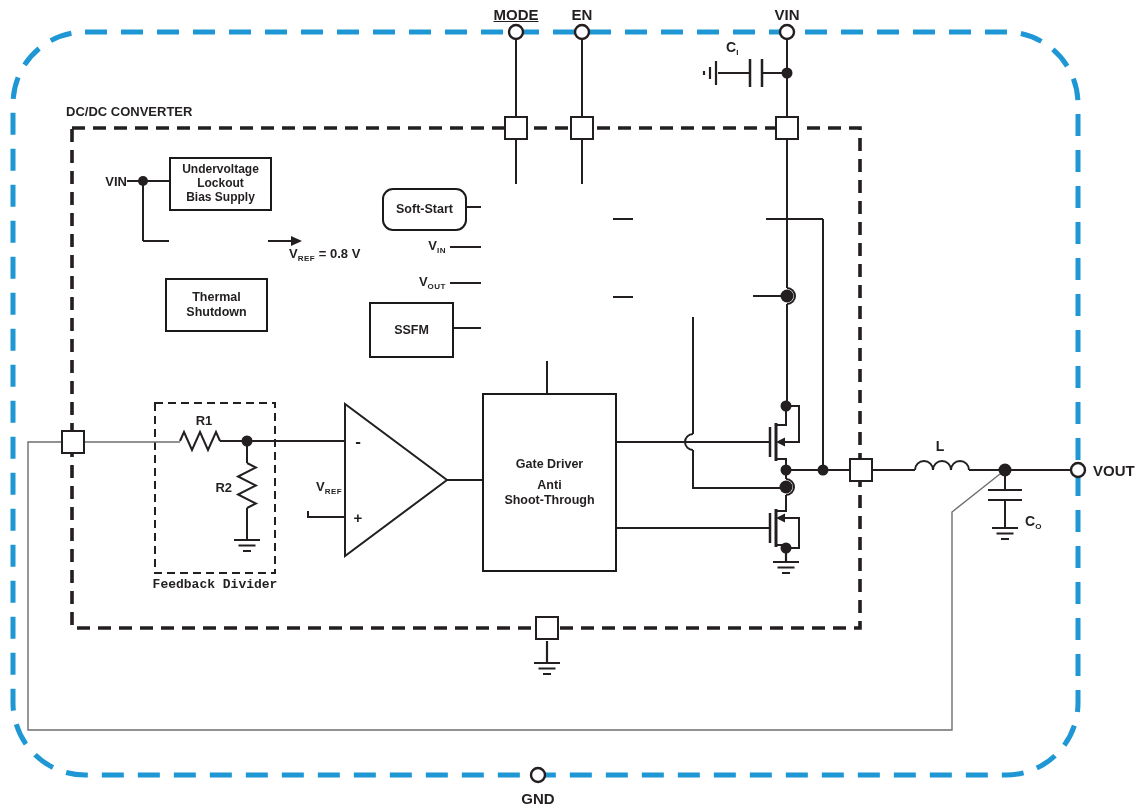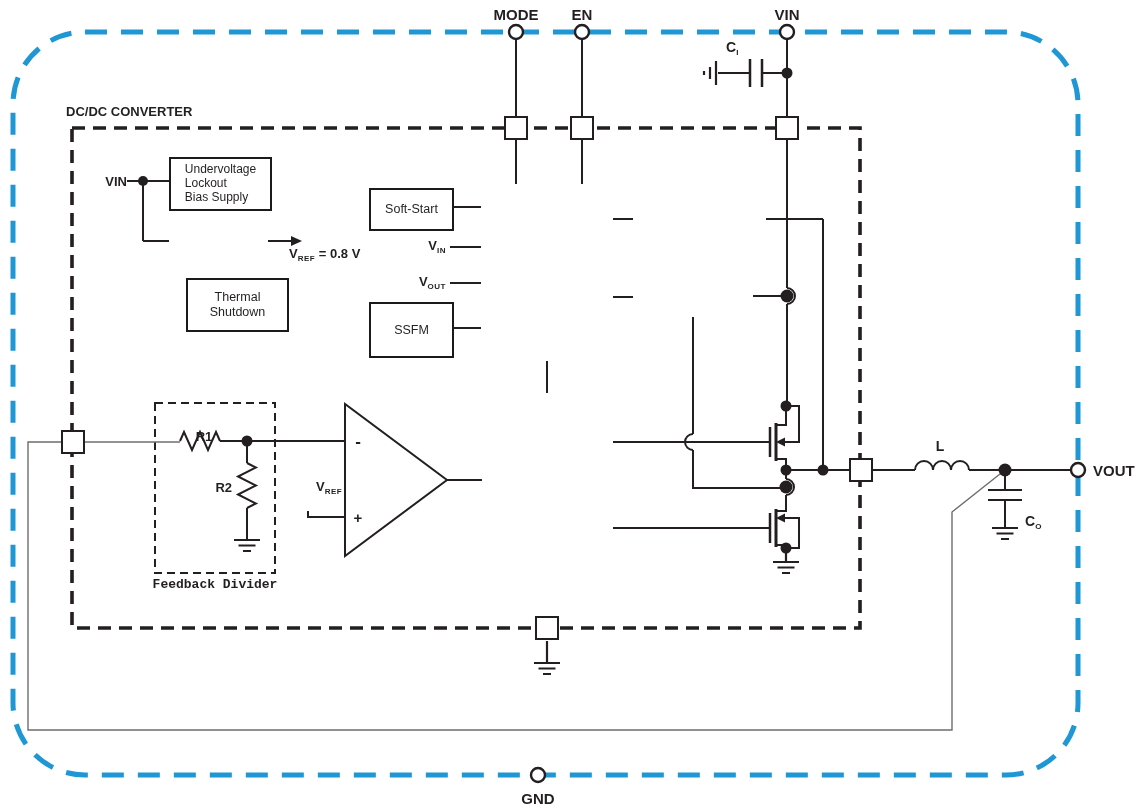--- a/index.html
+++ b/index.html
@@ -1,21 +1,21 @@
 <!DOCTYPE html>
 <html><head>
 <meta charset="utf-8">
 <style>
   html,body{margin:0;padding:0;background:#ffffff;}
   #stage{position:relative;width:1142px;height:811px;background:#ffffff;overflow:hidden;
          font-family:"Liberation Sans","DejaVu Sans",sans-serif;color:#231f20;}
   #wires{position:absolute;left:0;top:0;z-index:1;}
   .blk{position:absolute;z-index:2;background:#ffffff;border:2px solid #1a1a1a;
        display:flex;flex-direction:column;align-items:center;justify-content:center;
-       font-weight:normal;font-size:12.5px;line-height:1.2;text-align:left;color:#231f20;}
+       font-weight:bold;font-size:12.5px;line-height:1.2;text-align:center;color:#231f20;}
   .lbl{position:absolute;z-index:3;font-weight:bold;color:#231f20;white-space:nowrap;}
   .lbl.center{transform:translateX(-50%);}
   .lbl.right{transform:translateX(-100%);}
   sub{font-size:8px;font-weight:bold;vertical-align:-3px;letter-spacing:0.5px;}
   .pin-label{font-size:15px;}
   .small-label{font-size:13px;}
 </style>
 </head>
 <body>
 
@@ -148,56 +148,61 @@
 
   <div class="blk" style="left:169px;top:157px;width:99px;height:50px;">
     <div style="font-size:12px;line-height:1.15;">
       <div>Undervoltage</div>
       <div>Lockout</div>
       <div>Bias Supply</div>
     </div>
   </div>
 
 
-  <div class="blk" style="left:186px;top:278px;width:99px;height:50px;">
+  <div class="blk" style="left:165px;top:278px;width:99px;height:50px;">
     <div>Thermal</div>
     <div>Shutdown</div>
   </div>
 
-  <div class="blk" style="left:369px;top:188px;width:81px;height:39px;">
+  <div class="blk" style="left:382px;top:188px;width:81px;height:39px;border-radius:11px;">
     <span>Soft-Start</span>
   </div>
 
   <div class="blk" style="left:369px;top:302px;width:81px;height:52px;">
     <span>SSFM</span>
   </div>
 
 
 
 
-
-  <div class="lbl center pin-label" style="left:516px;top:6px;">MODE</div>
+  <div class="blk" style="left:482px;top:393px;width:131px;height:175px;">
+    <div>Gate Driver</div>
+    <div style="margin-top:6px;">Anti</div>
+    <div>Shoot-Through</div>
+  </div>
+
+  <div class="lbl center pin-label" style="left:516px;top:6px;text-decoration:underline;">MODE</div>
   <div class="lbl center pin-label" style="left:582px;top:6px;">EN</div>
   <div class="lbl center pin-label" style="left:787px;top:6px;">VIN</div>
   <div class="lbl pin-label" style="left:1093px;top:462px;">VOUT</div>
   <div class="lbl center pin-label" style="left:538px;top:790px;">GND</div>
 
   <div class="lbl small-label" style="left:66px;top:104px;">DC/DC CONVERTER</div>
 
   <div class="lbl small-label right" style="left:127px;top:174px;">VIN</div>
 
   <div class="lbl" style="left:726px;top:39px;font-size:14px;"><span>C</span><sub>I</sub></div>
 
   <div class="lbl small-label" style="left:289px;top:246px;"><span>V</span><sub>REF</sub><span> = 0.8 V</span></div>
 
   <div class="lbl small-label right" style="left:446px;top:238px;"><span>V</span><sub>IN</sub></div>
 
   <div class="lbl small-label right" style="left:446px;top:274px;"><span>V</span><sub>OUT</sub></div>
 
-  <div class="lbl center small-label" style="left:204px;top:413px;margin-top:16px;">R1</div>
+  <div class="lbl center small-label" style="left:204px;top:413px;">R1</div>
   <div class="lbl right small-label" style="left:232px;top:480px;">R2</div>
 
   <div class="lbl center small-label" style="left:215px;top:577px;font-family:Liberation Mono, monospace;">Feedback Divider</div>
 
   <div class="lbl small-label" style="left:316px;top:479px;"><span>V</span><sub>REF</sub></div>
 
   <div class="lbl center" style="left:358px;top:432px;font-size:17px;">-</div>
   <div class="lbl center" style="left:358px;top:509px;font-size:15px;">+</div>
 
   <div class="lbl center" style="left:940px;top:438px;font-size:14px;">L</div>

